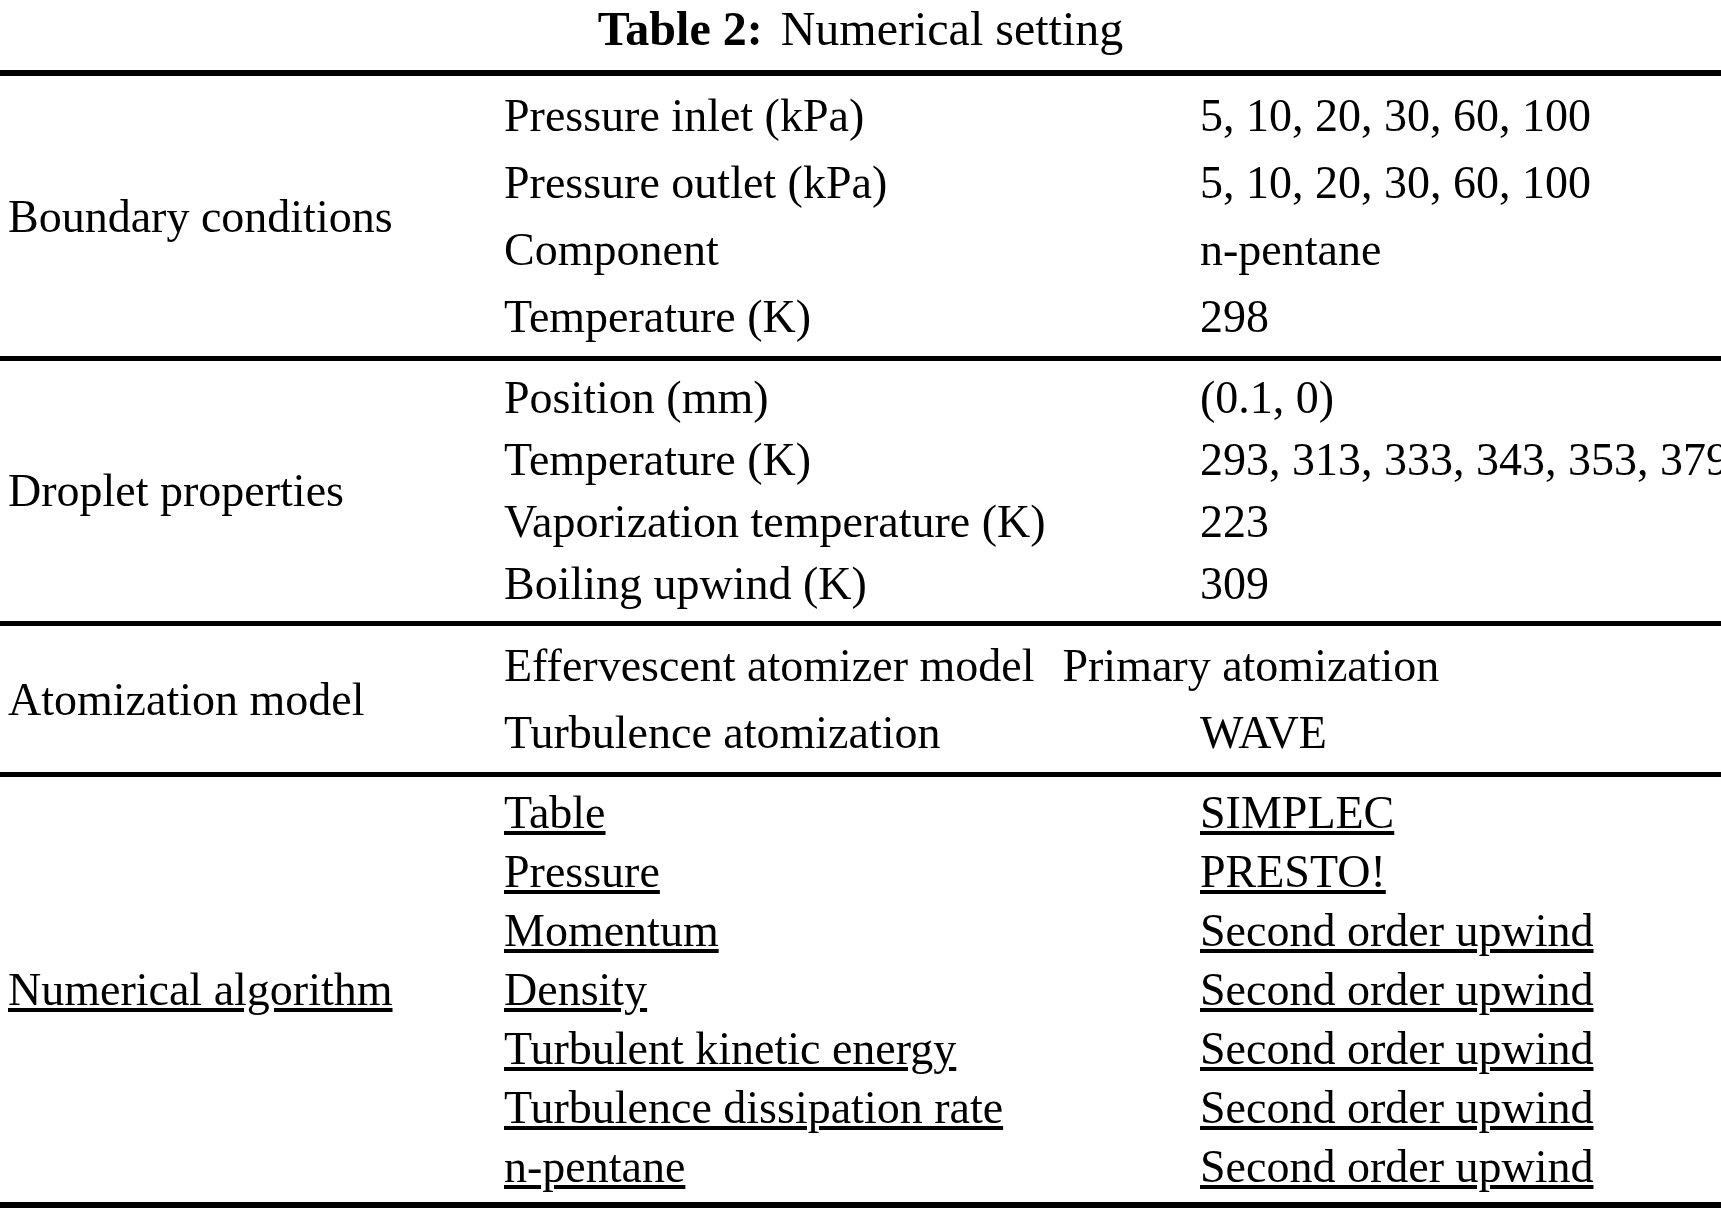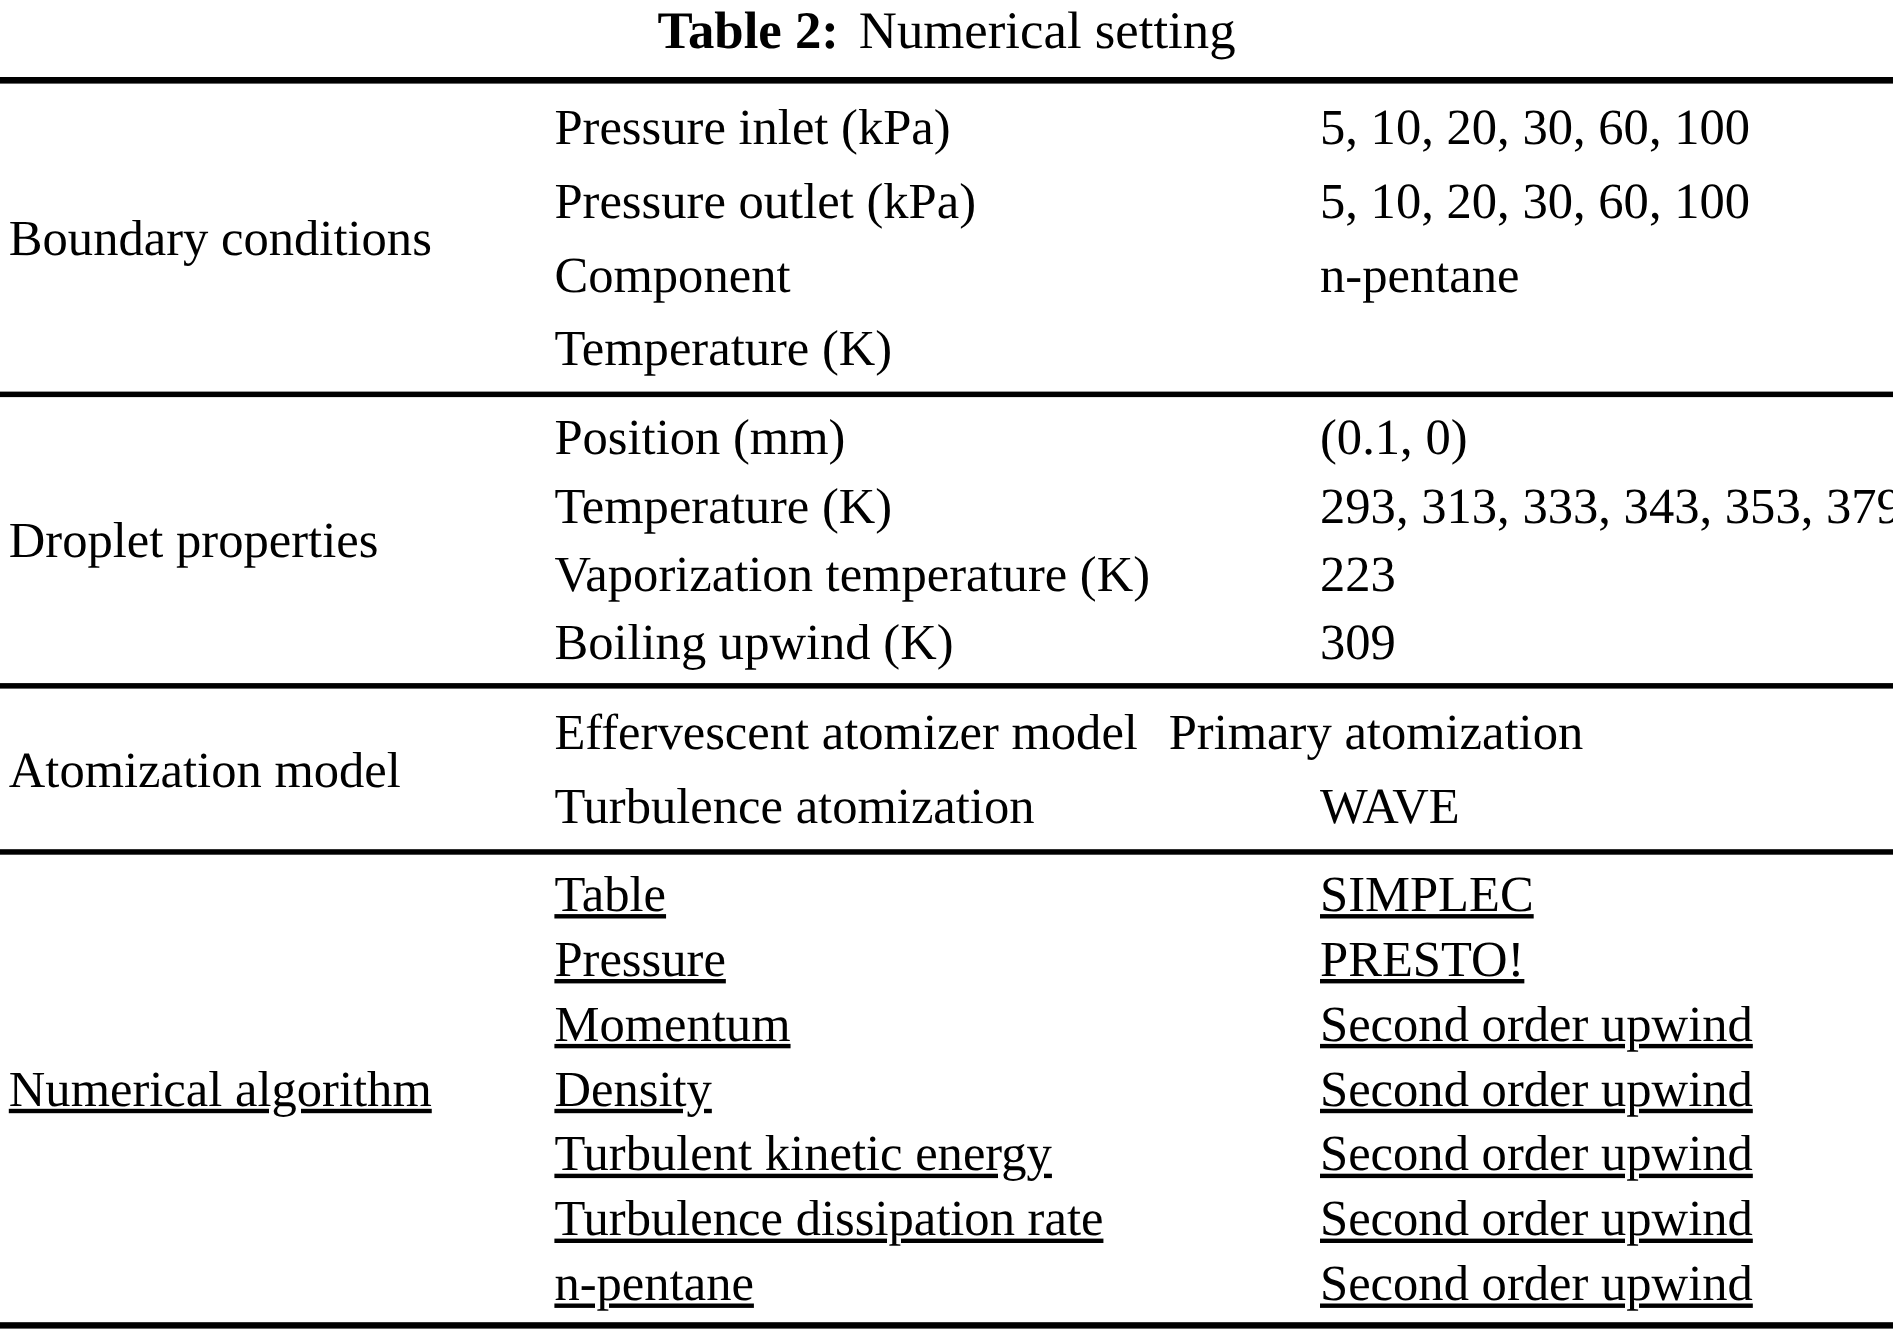--- a/index.html
+++ b/index.html
@@ -89,20 +89,21 @@
     <div class="row">
       <div class="cell param">Pressure outlet (kPa)</div>
       <div class="cell value">5, 10, 20, 30, 60, 100</div>
     </div>
     <div class="row">
       <div class="cell param">Component</div>
       <div class="cell value">n-pentane</div>
     </div>
     <div class="row">
       <div class="cell param">Temperature (K)</div>
+      <div class="cell value">298</div>
     </div>
   </div>
 </div>
 
 <div class="rule"></div>
 
 <div class="section sec-1">
   <div class="cat">Droplet properties</div>
   <div class="rows">
     <div class="row">

